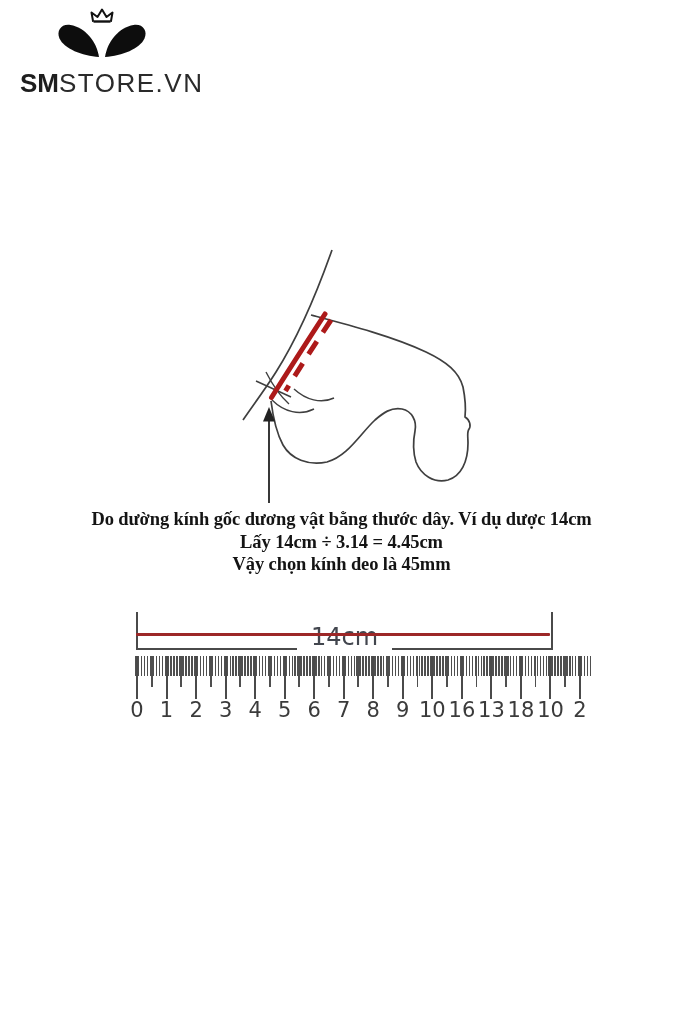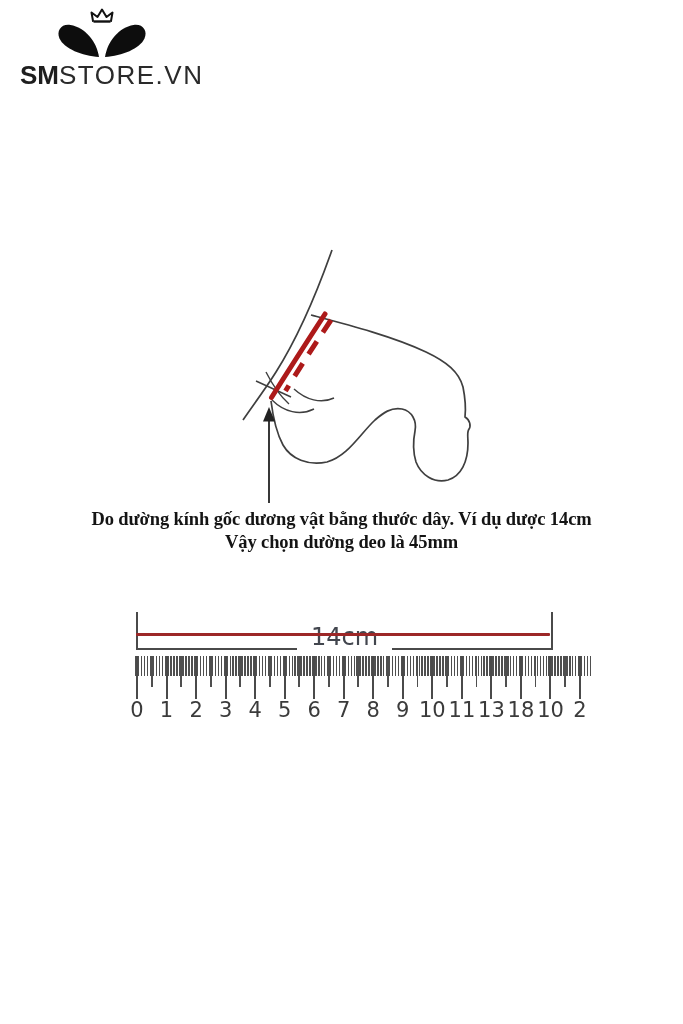--- a/index.html
+++ b/index.html
@@ -6,21 +6,21 @@
   html,body { background:#ffffff; }
   .page {
     position:relative; width:683px; height:1024px; background:#fff;
     overflow:hidden; font-family:"Liberation Sans", sans-serif;
   }
 
   
   .logo { position:absolute; left:20px; top:6px; width:170px; }
   .logo-icon { display:block; margin:0 auto; }
   .logo-text {
-    margin-top:2px; text-align:left; font-size:26px; color:#1e1e1e;
+    margin-top:10px; text-align:left; font-size:26px; color:#1e1e1e;
     letter-spacing:0.5px; white-space:nowrap;
   }
   .logo-text .b { font-weight:900; letter-spacing:0; }
   .logo-text .r { font-weight:300; letter-spacing:1.5px; color:#2a2a2a; }
 
   
   .figure { position:absolute; left:230px; top:240px; }
 
   
   .instructions {
@@ -116,21 +116,22 @@
     <path d="M 331,320 C 319,338 302,364 285.5,391" fill="none" stroke="#ad1a1a" stroke-width="5" stroke-dasharray="15 11"></path>
 
     <g>
       <line x1="269" y1="503" x2="269" y2="420" stroke="#222" stroke-width="1.8"></line>
       <polygon points="269,407 263,421.5 275,421.5" fill="#222"></polygon>
     </g>
   </svg>
 
   <div class="instructions">
     <p>Do dường kính gốc dương vật bằng thước dây. Ví dụ dược 14cm</p>
-    <p>Vậy chọn dường deo là 45mm</p>
+    <p>Lấy 14cm ÷ 3.14 = 4.45cm</p>
+    <p>Vậy chọn kính deo là 45mm</p>
   </div>
 
   <div class="bracket">
     <div class="vbar"></div>
     <div class="hseg"></div>
     <div class="blabel">14cm</div>
     <div class="hseg"></div>
     <div class="vbar"></div>
   </div>
 
@@ -144,20 +145,20 @@
     <span class="rn" style="left:31.5px">1</span>
     <span class="rn" style="left:61.1px">2</span>
     <span class="rn" style="left:90.6px">3</span>
     <span class="rn" style="left:120.1px">4</span>
     <span class="rn" style="left:149.7px">5</span>
     <span class="rn" style="left:179.2px">6</span>
     <span class="rn" style="left:208.7px">7</span>
     <span class="rn" style="left:238.3px">8</span>
     <span class="rn" style="left:267.8px">9</span>
     <span class="rn" style="left:297.3px">10</span>
-    <span class="rn" style="left:326.9px">11</span>
+    <span class="rn" style="left:326.9px">16</span>
     <span class="rn" style="left:356.4px">13</span>
     <span class="rn" style="left:385.9px">18</span>
     <span class="rn" style="left:415.5px">10</span>
     <span class="rn" style="left:445px">2</span>
   </div>
 
 </div>
 
 </body></html>

